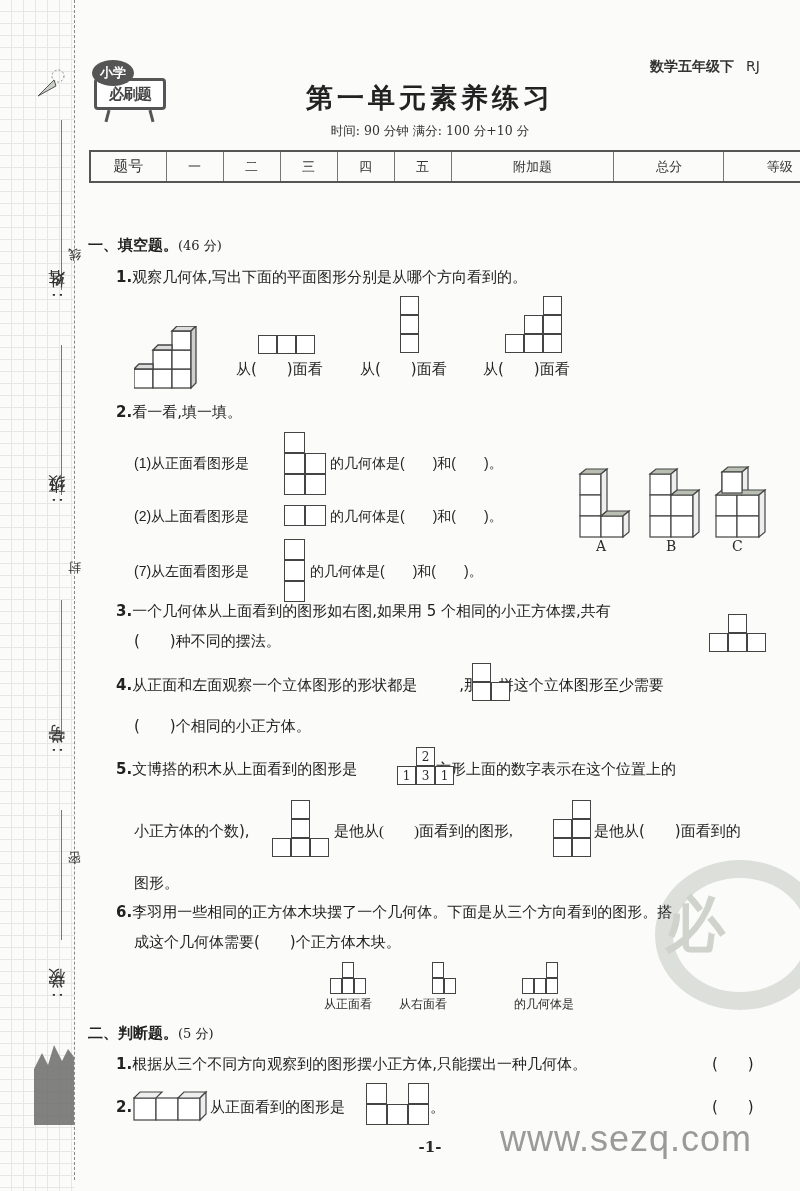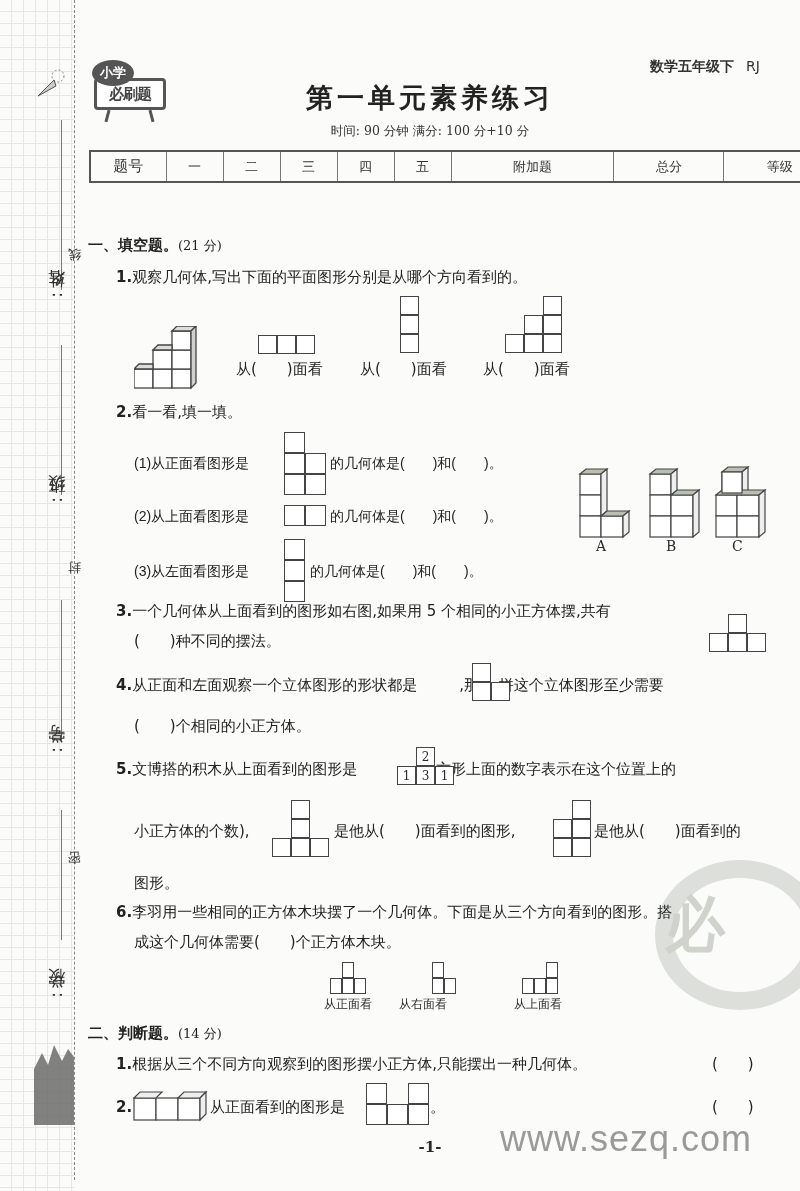--- a/index.html
+++ b/index.html
@@ -102,21 +102,21 @@
     <td>三</td>
     <td>四</td>
     <td>五</td>
     <td>附加题</td>
     <td>总分</td>
     <td>等级</td>
   </tr>
 </tbody>
   </table>
 
-<div class="txt sec" style="left:88px;top:236px;"><span>一、填空题。</span><span class="pts">(21 分)</span></div>
+<div class="txt sec" style="left:88px;top:236px;"><span>一、填空题。</span><span class="pts">(46 分)</span></div>
 
 <div class="txt" style="left:116px;top:268px;"><span class="num">1.</span><span>观察几何体,写出下面的平面图形分别是从哪个方向看到的。</span></div>
 
 <div class="fig" style="left:134px;top:326px;width:70px;height:64px;">
   <svg width="72" height="66" viewBox="0 0 72 66">
     <g fill="#fff" stroke="#444" stroke-width="1.3">
       <rect x="0" y="43" width="19" height="19"></rect>
         <rect x="19" y="43" width="19" height="19"></rect>
         <rect x="38" y="43" width="19" height="19"></rect>
       <rect x="19" y="24" width="19" height="19"></rect>
@@ -163,21 +163,21 @@
 </div>
 <div class="txt serif" style="left:330px;top:455px;font-size:14px;">的几何体是(　　)和(　　)。</div>
 
 <div class="txt serif" style="left:134px;top:508px;font-size:14px;">(2)从上面看图形是</div>
 <div class="fig" style="left:284px;top:505px;">
   <div class="cell" style="left:0;top:0;width:21px;height:21px;"></div>
   <div class="cell" style="left:21px;top:0;width:21px;height:21px;"></div>
 </div>
 <div class="txt serif" style="left:330px;top:508px;font-size:14px;">的几何体是(　　)和(　　)。</div>
 
-<div class="txt serif" style="left:134px;top:563px;font-size:14px;">(3)从左面看图形是</div>
+<div class="txt serif" style="left:134px;top:563px;font-size:14px;">(7)从左面看图形是</div>
 <div class="fig" style="left:284px;top:539px;">
   <div class="cell" style="left:0;top:0;width:21px;height:21px;"></div>
   <div class="cell" style="left:0;top:21px;width:21px;height:21px;"></div>
   <div class="cell" style="left:0;top:42px;width:21px;height:21px;"></div>
 </div>
 <div class="txt serif" style="left:310px;top:563px;font-size:14px;">的几何体是(　　)和(　　)。</div>
 
 <div class="fig" style="left:578px;top:468px;">
   <svg width="56" height="72" viewBox="0 0 56 72">
     <g stroke="#444" stroke-width="1.2" fill="#fff">
@@ -252,21 +252,21 @@
   <div class="cell n" style="left:38px;top:19px;border-width:1px;">1</div>
 </div>
 <div class="txt" style="left:134px;top:822px;">小正方体的个数),</div>
 <div class="fig" style="left:272px;top:800px;">
   <div class="cell" style="left:19px;top:0;"></div>
   <div class="cell" style="left:19px;top:19px;"></div>
   <div class="cell" style="left:0;top:38px;"></div>
   <div class="cell" style="left:19px;top:38px;"></div>
   <div class="cell" style="left:38px;top:38px;"></div>
 </div>
-<div class="txt" style="left:334px;top:822px;">是他从(　　)面看到的图形,</div>
+<div class="txt" style="left:334px;top:822px;font-family:Liberation Serif, serif;">是他从(　　)面看到的图形,</div>
 <div class="fig" style="left:553px;top:800px;">
   <div class="cell" style="left:19px;top:0;"></div>
   <div class="cell" style="left:0;top:19px;"></div>
   <div class="cell" style="left:19px;top:19px;"></div>
   <div class="cell" style="left:0;top:38px;"></div>
   <div class="cell" style="left:19px;top:38px;"></div>
 </div>
 <div class="txt" style="left:594px;top:822px;">是他从(　　)面看到的</div>
 <div class="txt" style="left:134px;top:874px;">图形。</div>
 
@@ -284,23 +284,23 @@
   <div class="cell" style="left:0;top:16px;width:12px;height:16px;border-width:1px;"></div>
   <div class="cell" style="left:12px;top:16px;width:12px;height:16px;border-width:1px;"></div>
 </div>
 <div class="cap" style="left:399px;top:996px;">从右面看</div>
 <div class="fig" style="left:522px;top:962px;">
   <div class="cell" style="left:24px;top:0;width:12px;height:16px;border-width:1px;"></div>
   <div class="cell" style="left:0;top:16px;width:12px;height:16px;border-width:1px;"></div>
   <div class="cell" style="left:12px;top:16px;width:12px;height:16px;border-width:1px;"></div>
   <div class="cell" style="left:24px;top:16px;width:12px;height:16px;border-width:1px;"></div>
 </div>
-<div class="cap" style="left:514px;top:996px;">从上面看</div>
-
-<div class="txt sec" style="left:88px;top:1024px;"><span>二、判断题。</span><span class="pts">(14 分)</span></div>
+<div class="cap" style="left:514px;top:996px;">的几何体是</div>
+
+<div class="txt sec" style="left:88px;top:1024px;"><span>二、判断题。</span><span class="pts">(5 分)</span></div>
 <div class="txt" style="left:116px;top:1055px;"><span class="num">1.</span><span>根据从三个不同方向观察到的图形摆小正方体,只能摆出一种几何体。</span></div>
 <div class="txt" style="left:712px;top:1055px;">(　　)</div>
 
 <div class="txt num" style="left:116px;top:1098px;">2.</div>
 <div class="fig" style="left:133px;top:1089px;">
   <svg width="80" height="34" viewBox="0 0 80 34">
     <g stroke="#444" stroke-width="1.2" fill="#fff">
       <rect x="1" y="9" width="22" height="22"></rect>
         <rect x="23" y="9" width="22" height="22"></rect>
         <rect x="45" y="9" width="22" height="22"></rect>

